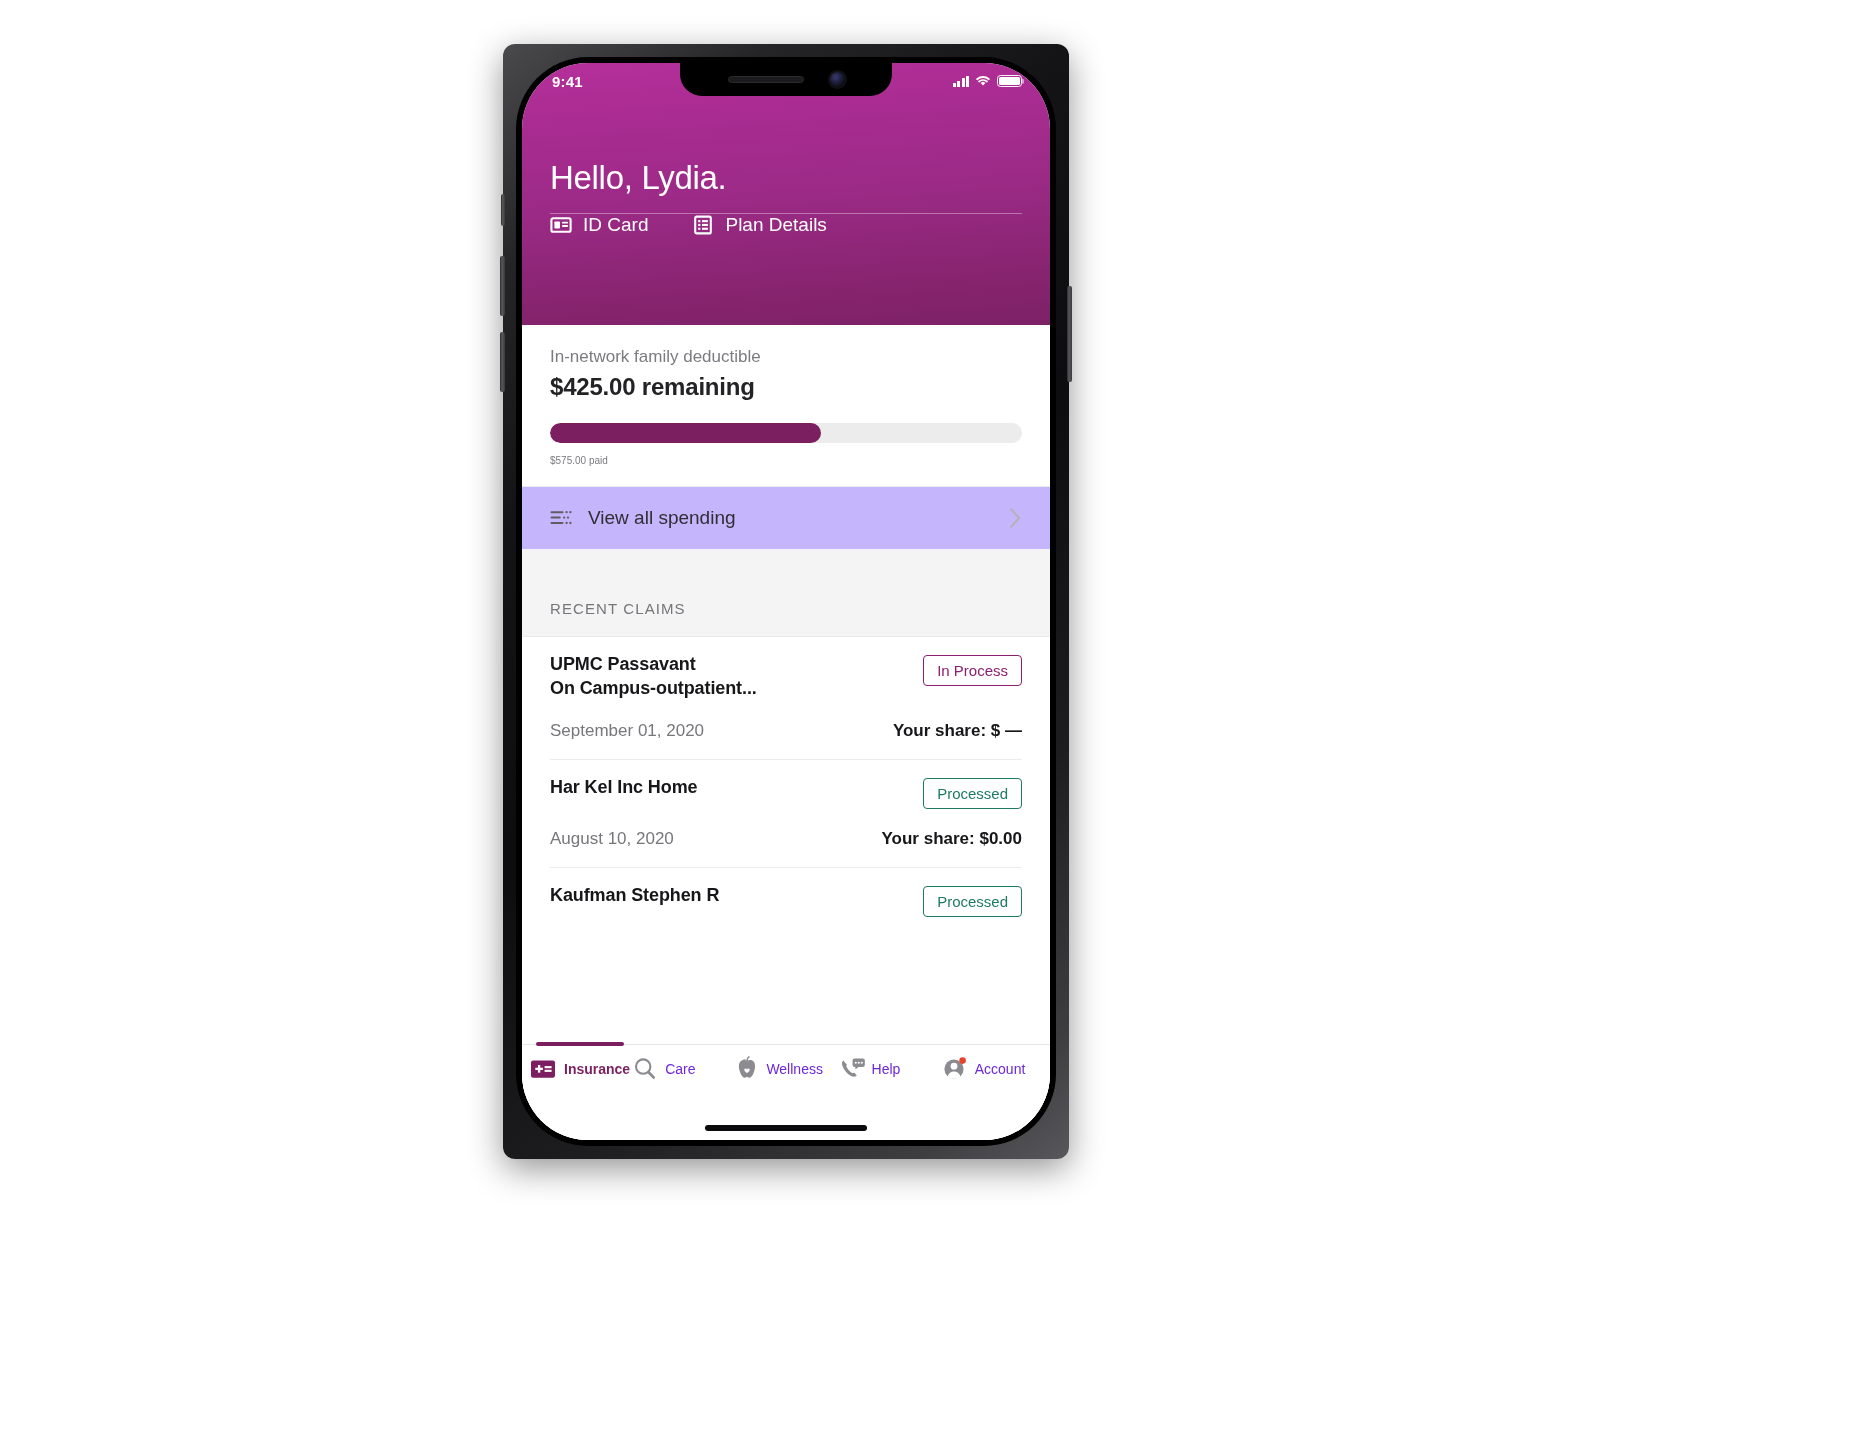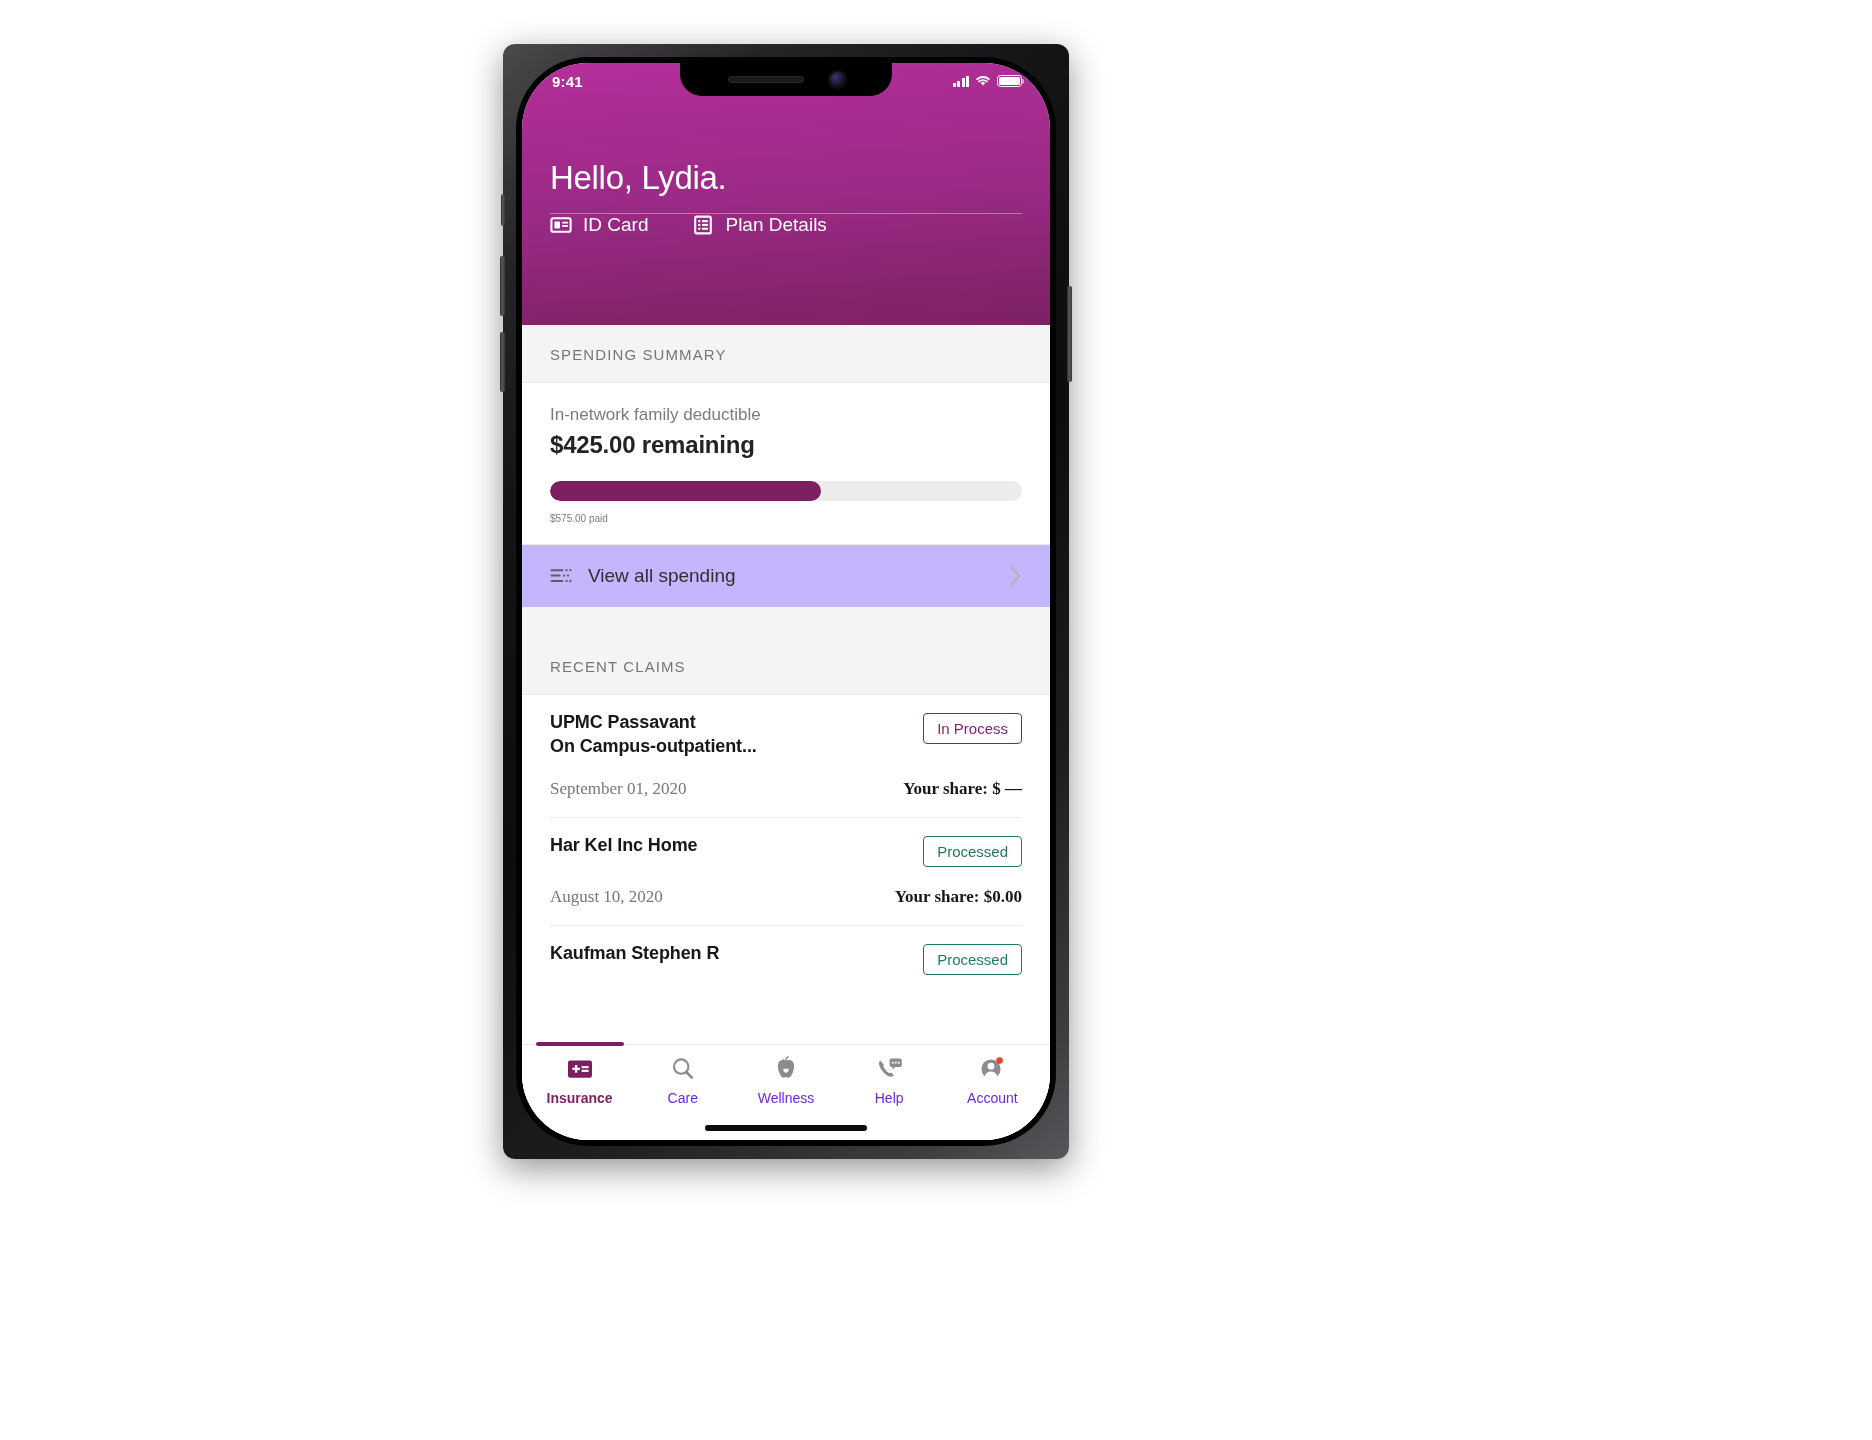--- a/index.html
+++ b/index.html
@@ -275,21 +275,20 @@
   }
   .badge.inprocess { color: #8a2070; border-color: #8a2070; }
   .badge.processed { color: #1f7a63; border-color: #1f7a63; }
 
   .claim-bottom {
     display: flex;
     align-items: center;
     justify-content: space-between;
     padding: 20px 0 18px 0;
     border-bottom: 1px solid #ececee;
-    font-family: Liberation Serif, serif;
   }
   .claim-date { color: #77777c; font-size: 17px; }
   .claim-share { color: #17171a; font-size: 17px; font-weight: 700; }
   .claim:last-child .claim-bottom { border-bottom: none; }
 
   
   .tabbar {
     position: absolute;
     left: 0; right: 0; bottom: 0;
     background: #ffffff;
@@ -308,21 +307,20 @@
     border-radius: 2px;
   }
   .tabs {
     display: flex;
     align-items: flex-start;
     justify-content: space-around;
     padding: 0 6px;
   }
   .tab {
     display: flex;
-    flex-direction: column;
     align-items: center;
     gap: 6px;
     width: 20%;
     cursor: pointer;
   }
   .tab-ico { height: 30px; display: flex; align-items: center; justify-content: center; position: relative; }
   .tab-label {
     font-size: 14px;
     color: #6d28d9;
   }
@@ -413,21 +411,20 @@
                 </svg>
               </span>
               <span>Plan Details</span>
             </div>
 
           </div>
         </div>
 
         <div class="body">
 
-          <div class="section-head">SPENDING SUMMARY</div>
 
           <div class="card">
             <div class="deduct-label">In-network family deductible</div>
             <div class="deduct-amount">$425.00 remaining</div>
 
             <div class="progress-outer">
               <div class="progress-fill" id="progressFill" style="width: 57.5%; background: rgb(124, 31, 97);"></div>
             </div>
 
             <div class="paid-label">$575.00 paid</div>

